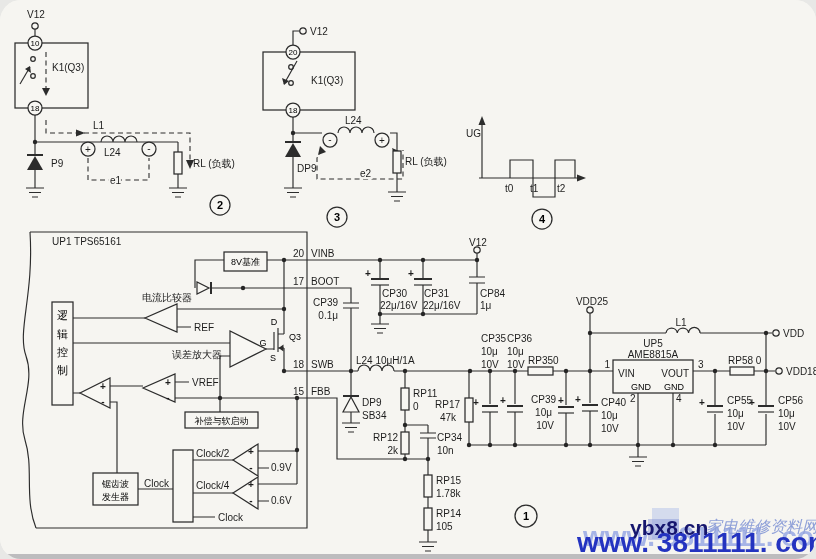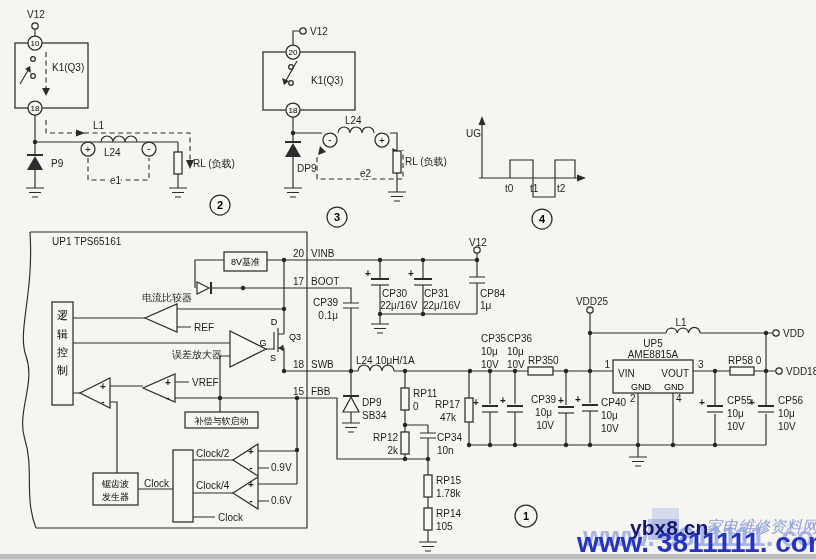--- a/index.html
+++ b/index.html
@@ -1,17 +1,17 @@
 <!DOCTYPE html>
 <html><head>
 <meta charset="utf-8">
 <style>
   html,body{margin:0;padding:0;background:#e8e8e6;}
   #stage{position:relative;width:816px;height:559px;background:#f6f5f1;overflow:hidden;
-         font-family:"Liberation Sans",sans-serif;}
+         font-family:"Liberation Sans",sans-serif;border-radius:21px;}
   svg{display:block}
   .t{font-family:"Liberation Sans",sans-serif;font-size:10px;fill:#1d1d1d}
   .t9{font-size:9px}
   .t8{font-size:8px}
   .t11{font-size:11px}
   .b{font-weight:bold}
   .mid{text-anchor:middle}
   .end{text-anchor:end}
   .w{fill:none;stroke:#2c2c2c;stroke-width:1.15;stroke-linecap:butt}
   .w2{fill:none;stroke:#2c2c2c;stroke-width:2}

